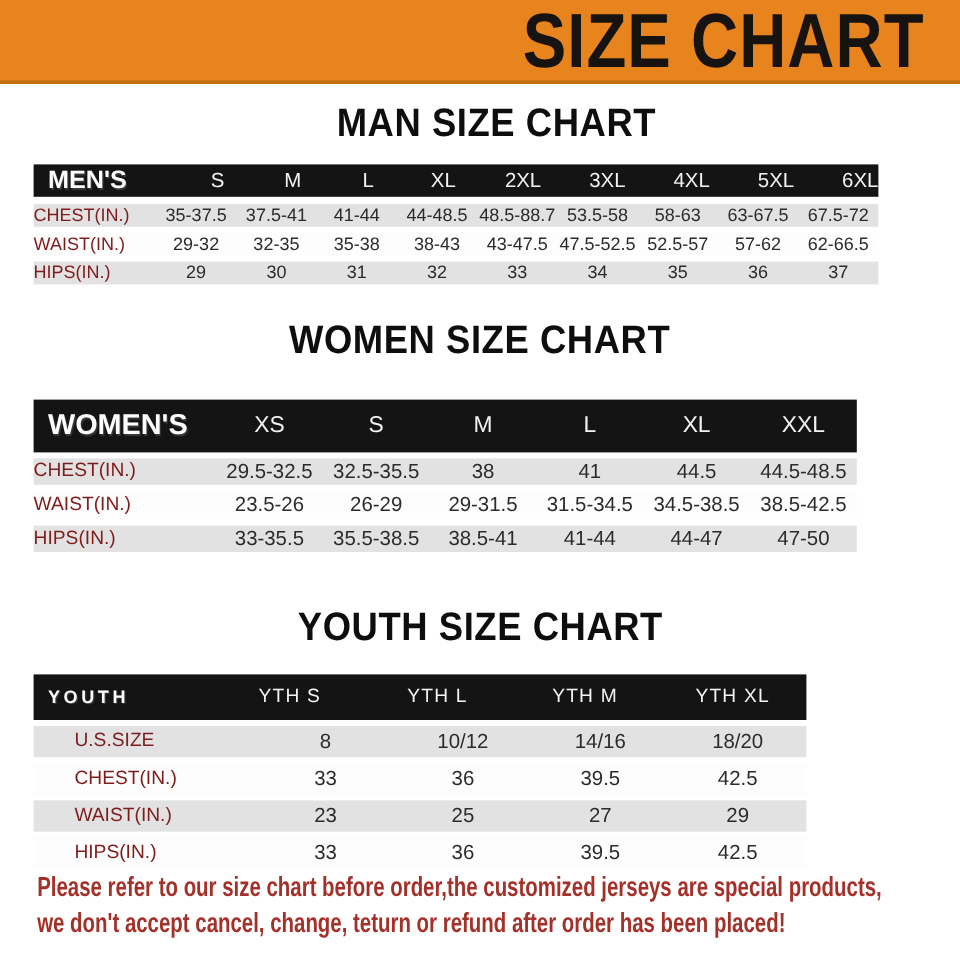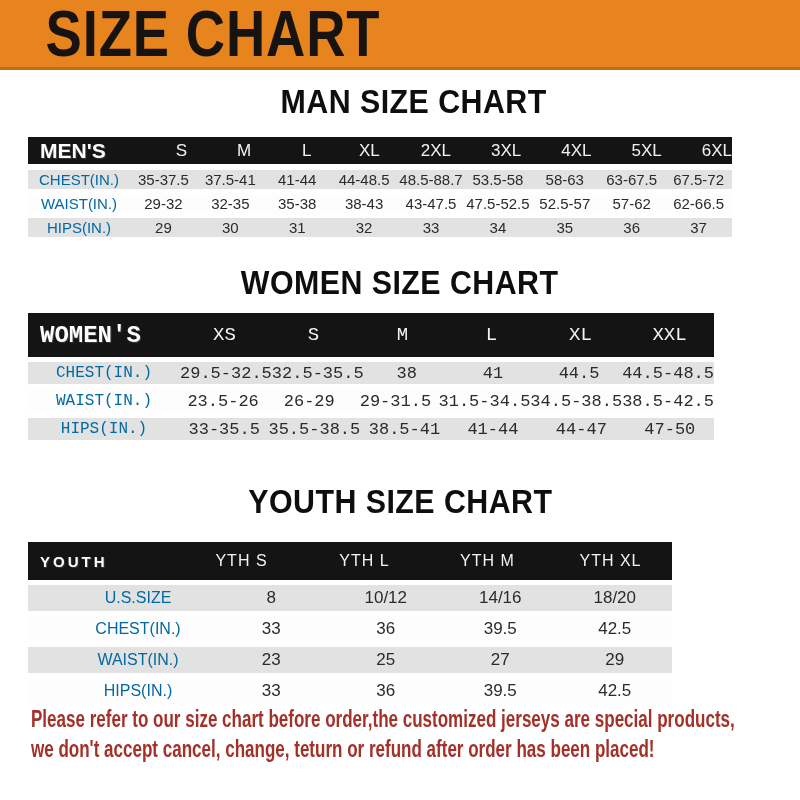--- a/index.html
+++ b/index.html
@@ -11,56 +11,56 @@
     --ink:#1A1A1A;
     --cell-ink:#2B2B2B;
     --footer-red:#A33129;
   }
   *{margin:0;padding:0;box-sizing:border-box;}
   body{width:800px;height:800px;font-family:"Liberation Sans",sans-serif;background:#fff;}
   .page{width:800px;height:800px;background:#fff;overflow:hidden;position:relative;}
 
   
   .banner{height:70px;background:var(--banner-bg);border-bottom:3px solid var(--banner-edge);
-          display:flex;align-items:center;justify-content:flex-start;padding-left:16px;}
+          display:flex;align-items:center;justify-content:flex-end;padding-left:16px;}
   .banner-title{display:inline-block;font-size:64px;font-weight:bold;color:#171310;
           transform:scaleX(0.85);transform-origin:center;letter-spacing:1px;line-height:1;}
 
   
   .section-heading{text-align:center;line-height:36px;height:36px;}
   .section-heading span{display:inline-block;font-size:33px;font-weight:bold;color:#0E0E0E;
           transform:scaleX(0.92);transform-origin:center;letter-spacing:0.5px;white-space:nowrap;}
   .heading-man{margin-top:14px;padding-left:28px;}
   .heading-women{margin-top:28px;}
   .heading-youth{margin-top:44px;}
 
   
   .size-table{width:744px;margin:0 auto;}
   .thead{display:flex;align-items:center;background:var(--band-black);color:#fff;}
   .hlabel{font-weight:bold;color:#FCFCFC;padding-left:12px;text-align:left;white-space:nowrap;
           text-shadow:1px 1px 1px rgba(90,90,90,0.55);}
   .hcell{flex:1;text-align:center;color:#F2F2F2;white-space:nowrap;}
   .trow{display:flex;align-items:center;}
   .trow.gray{background:var(--row-gray);}
   .trow.white{background:var(--row-white);}
-  .rlabel{text-align:center;color:#0369a1;white-space:nowrap;}
+  .rlabel{color:#7f1d1d;white-space:nowrap;}
   .cell{flex:1;text-align:center;color:var(--cell-ink);white-space:nowrap;}
 
   
   .men-table{margin-top:17px;padding-right:40px;}
   .men-table .thead{height:27px;gap:40px;}
   .men-table .hlabel{flex:0 0 102px;font-size:21px;}
   .men-table .hcell{font-size:17px;}
   .men-table .trow{height:19px;margin-top:6px;}
   .men-table .trow + .trow{margin-top:5px;}
   .men-table .rlabel{flex:0 0 102px;font-size:15px;}
   .men-table .cell{font-size:15px;}
 
   
-  .women-table{margin-top:12px;padding-right:58px;font-family:Liberation Mono, monospace;}
+  .women-table{margin-top:32px;padding-right:58px;}
   .women-table .thead{height:44px;}
   .women-table .hlabel{flex:0 0 152px;font-size:24px;}
   .women-table .hcell{font-size:19px;}
   .women-table .trow{height:22px;margin-top:5px;}
   .women-table .trow + .trow{margin-top:6px;}
   .women-table .rlabel{flex:0 0 152px;font-size:16px;}
   .women-table .cell{font-size:17px;}
 
   
   .youth-table{margin-top:22px;padding-right:100px;}

